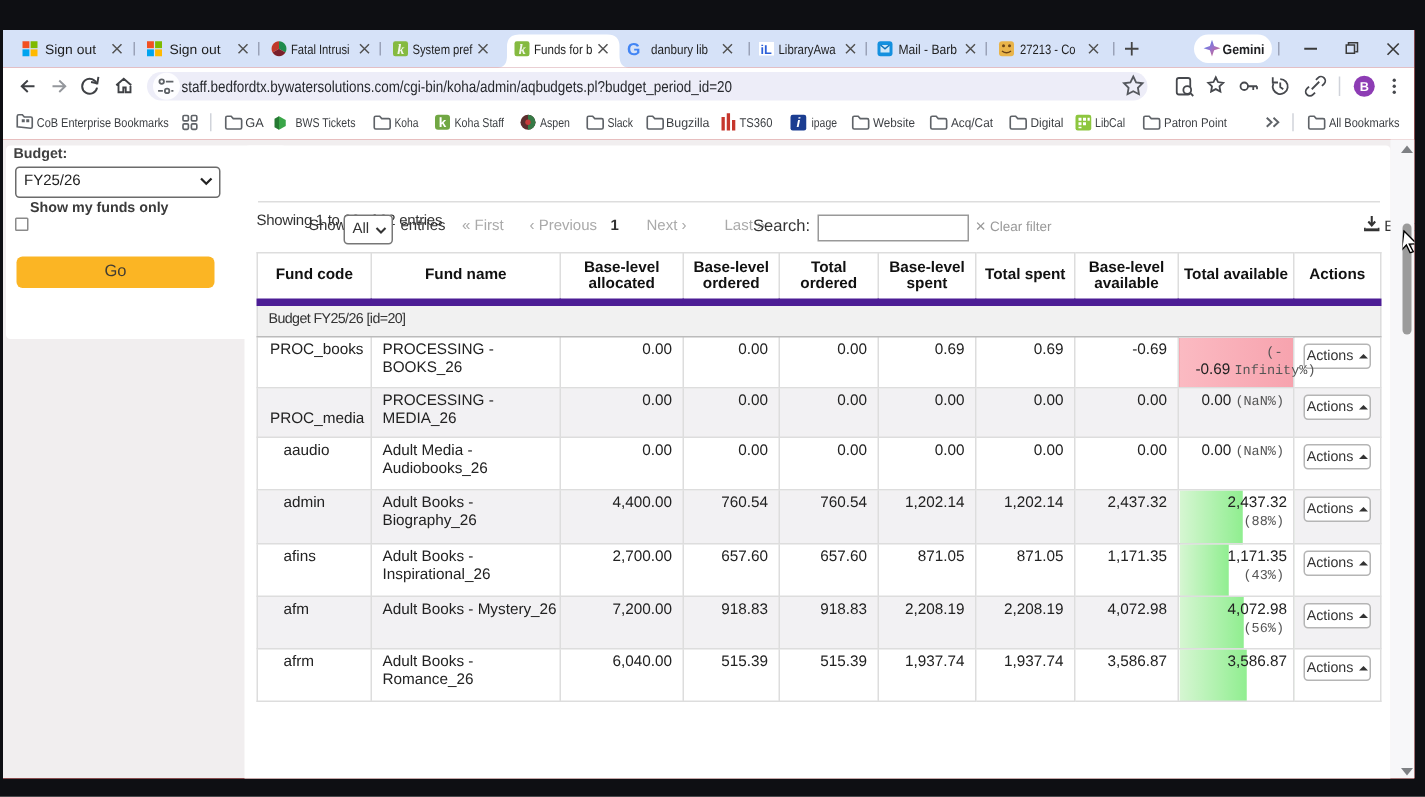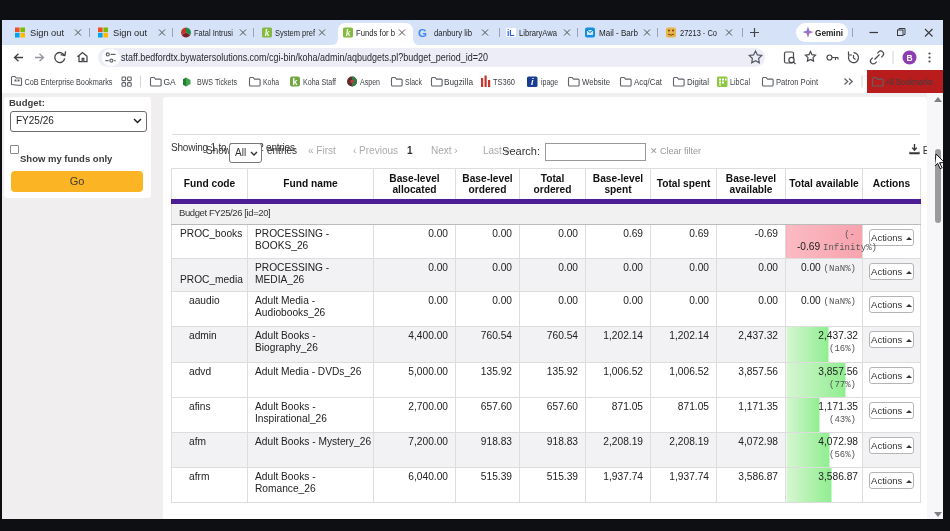--- a/index.html
+++ b/index.html
@@ -4,34 +4,34 @@
 <style>
   html,body{margin:0;padding:0;}
   body{width:950px;height:531px;overflow:hidden;background:#0e0f13;font-family:"Liberation Sans",sans-serif;}
   #stage{position:absolute;left:0;top:0;width:950px;height:531px;background:#0e0f13;}
   #win{position:absolute;left:2px;top:20px;width:941px;height:499px;background:#b91c1c;overflow:hidden;}
   
   #tabstrip{position:absolute;left:0;top:0;width:941px;height:25px;background:#d6e2f8;}
   
   #addr{position:absolute;left:0;top:25px;width:941px;height:25px;background:#fff;}
   
-  #bookm{position:absolute;left:0;top:50px;width:865px;height:23px;background:#fff;font-size:8.5px;color:#383838;}
+  #bookm{position:absolute;left:0;top:50px;width:941px;height:23px;background:#fff;font-size:8.5px;color:#383838;}
   
   #content{position:absolute;left:0;top:73px;width:941px;height:426px;background:#f1eeef;}
-  #sidebar{position:absolute;left:2px;top:4px;width:147px;height:101px;background:#fff;border-radius:3px;}
+  #sidebar{position:absolute;left:2px;top:4px;width:147px;height:129px;background:#fff;border-radius:3px;padding-left:40px;}
   #mainp{position:absolute;left:161px;top:4px;width:764px;height:424px;background:#fff;border-radius:3px 3px 0 0;}
   
   #sbtrack{position:absolute;left:925px;top:0;width:16px;height:426px;background:#f7f7f9;}
   #sbthumb{position:absolute;left:8px;top:56px;width:6px;height:74px;background:#9b9b9b;border-radius:3px;}
   
   .blabel{position:absolute;left:5px;top:0px;font-weight:bold;font-size:9.5px;color:#404040;}
   #bsel{position:absolute;left:6px;top:14px;width:135px;height:19px;background:#fff;border:1px solid #6b6b6b;border-radius:3px;font-size:10px;color:#222;}
   #bsel .v{position:absolute;left:5px;top:3px;}
   .cbx{position:absolute;left:6px;top:48px;width:7px;height:7px;border:1px solid #8a8a8a;border-radius:1px;background:#fff;}
-  .cblab{position:absolute;left:16px;top:56px;font-weight:bold;font-size:9.5px;color:#3a3a3a;}
+  .cblab{position:absolute;left:16px;top:36px;font-weight:bold;font-size:9.5px;color:#3a3a3a;}
   #gobtn{position:absolute;left:7px;top:74px;width:132px;height:21px;background:#fbb524;border-radius:4px;text-align:center;font-size:11px;color:#413c33;line-height:21px;}
   
   .showing{position:absolute;left:8px;top:21px;font-size:10px;letter-spacing:-0.2px;color:#333;margin-top:24px;}
   #hr1{position:absolute;left:9px;top:37px;width:748px;height:1px;background:#ddd;}
   .ctl{position:absolute;font-size:10px;color:#333;margin-left:37px;}
   
   table{border-collapse:collapse;table-layout:fixed;font-size:10.2px;color:#222;}
   #ftab{position:absolute;left:8px;top:71px;width:749px;}
   td,th{border:1px solid #ddd;padding:3px 7px 3px 7px;vertical-align:top;overflow:visible;line-height:12px;}
   th{font-weight:bold;text-align:center;padding:3px 2px;color:#111;line-height:11.5px;vertical-align:middle;border-bottom:1px solid #999;}
@@ -368,33 +368,21 @@
         </tr>
         <tr class="even" style="height:36px">
           <td class="fc">admin</td>
           <td>Adult Books -<br>Biography_26</td>
           <td class="num">4,400.00</td>
                 <td class="num">760.54</td>
                 <td class="num">760.54</td>
           <td class="num">1,202.14</td>
                 <td class="num">1,202.14</td>
                 <td class="num">2,437.32</td>
-          <td class="tav" style="background:linear-gradient(90deg,#d6f6d2 0%,#90ee90 55%,rgba(0,0,0,0) 55%)">2,437.32<br><span class="pct">(16%)</span></td>
-          <td class="act"><span class="abtn">Actions <span class="caret"></span></span></td>
-        </tr>
-        <tr class="odd" style="height:35px">
-          <td class="fc">advd</td>
-          <td style="white-space:nowrap">Adult Media - DVDs_26</td>
-          <td class="num">5,000.00</td>
-                <td class="num">135.92</td>
-                <td class="num">135.92</td>
-          <td class="num">1,006.52</td>
-                <td class="num">1,006.52</td>
-                <td class="num">3,857.56</td>
-          <td class="tav" style="background:linear-gradient(90deg,#d6f6d2 0%,#90ee90 77%,rgba(0,0,0,0) 77%)">3,857.56<br><span class="pct">(77%)</span></td>
+          <td class="tav" style="background:linear-gradient(90deg,#d6f6d2 0%,#90ee90 55%,rgba(0,0,0,0) 55%)">2,437.32<br><span class="pct">(88%)</span></td>
           <td class="act"><span class="abtn">Actions <span class="caret"></span></span></td>
         </tr>
         <tr class="odd" style="height:35px">
           <td class="fc">afins</td>
           <td>Adult Books -<br>Inspirational_26</td>
           <td class="num">2,700.00</td>
                 <td class="num">657.60</td>
                 <td class="num">657.60</td>
           <td class="num">871.05</td>
                 <td class="num">871.05</td>

